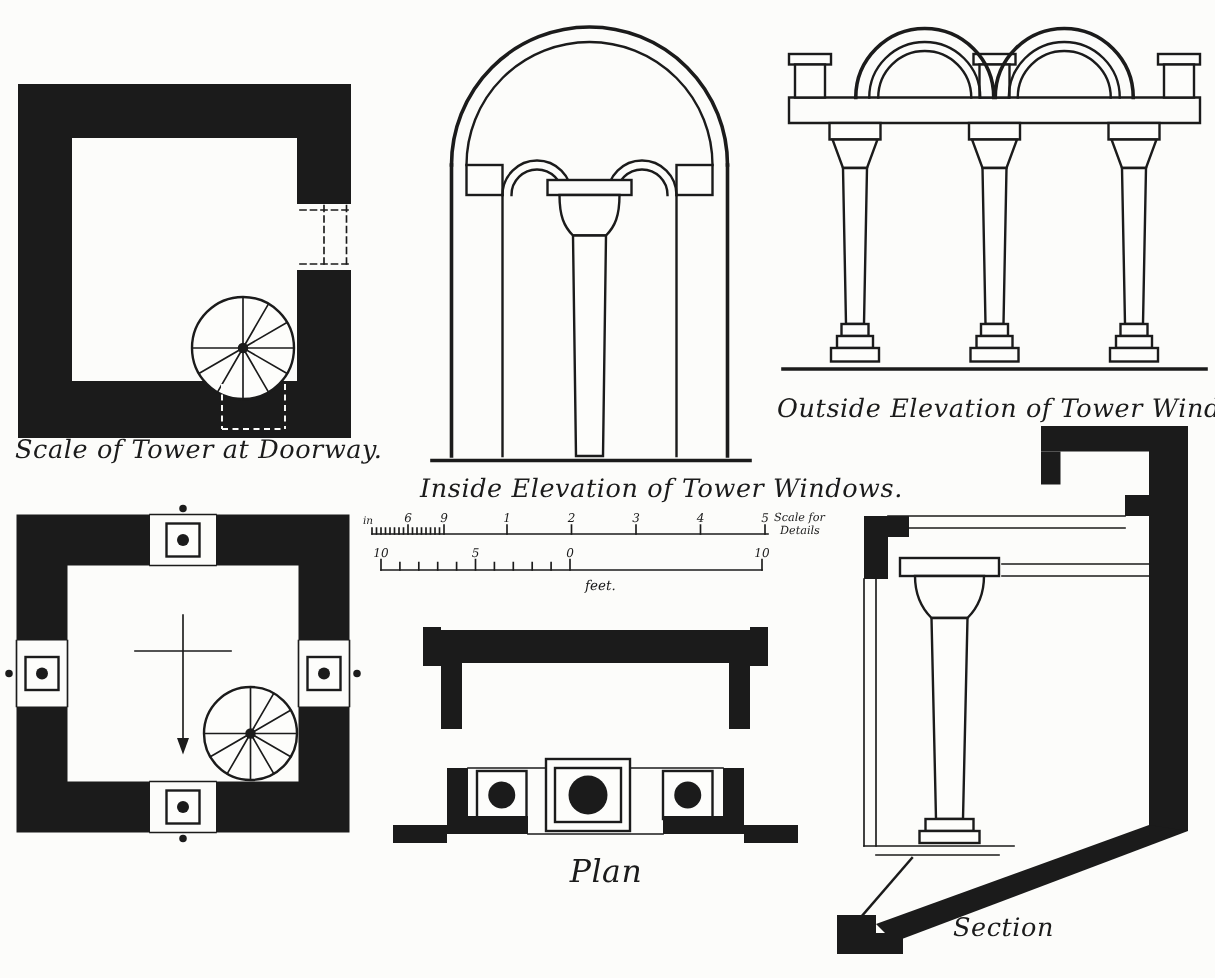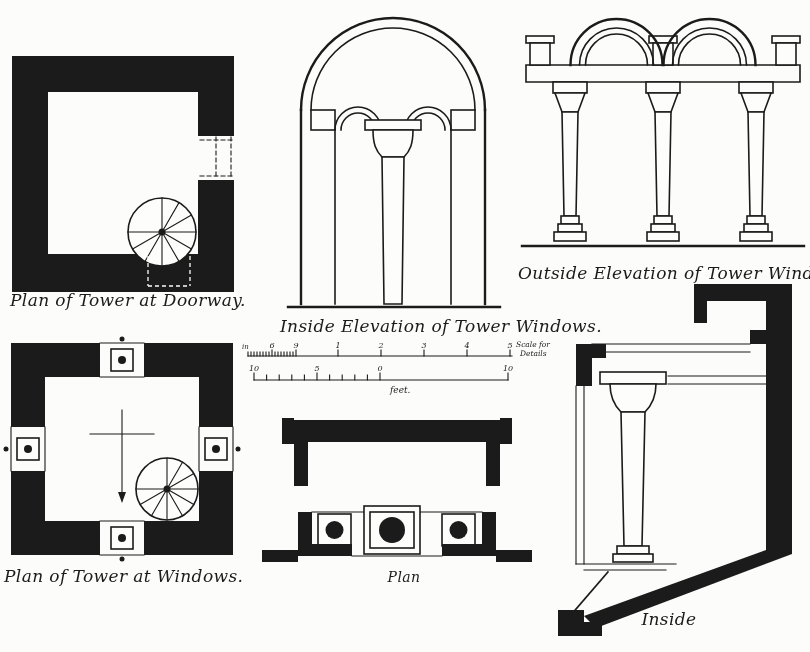--- a/index.html
+++ b/index.html
@@ -2,21 +2,21 @@
 <html><head>
 <meta charset="utf-8">
 <style>
   *{margin:0;padding:0;box-sizing:border-box}
   html,body{background:#fcfcfa}
   .page{position:relative;width:810px;height:652px;background:#fcfcfa;overflow:hidden;
         font-family:"DejaVu Serif",serif;color:#1b1b1b}
   .fig{position:absolute}
   .caption{position:absolute;font-style:italic;font-size:17px;color:#1b1b1b;
            text-align:center;letter-spacing:.4px;white-space:nowrap}
-  .caption.small-cap{font-size:14px}
+  .caption.small-cap{font-size:21px}
   svg{display:block;overflow:visible}
   .ln{fill:none;stroke:#1b1b1b;stroke-width:1.6;stroke-linecap:square}
   .th{stroke-width:1.1}
   .sw2{stroke-width:2.4}
   .blk{fill:#1b1b1b;stroke:none}
   .wf{fill:#fdfdfb;stroke:#1b1b1b;stroke-width:1.6}
   .dash{stroke-dasharray:4 3;stroke-width:1.1}
   .wdash{stroke:#fdfdfb;stroke-width:1.3;stroke-dasharray:4 3;fill:none}
   .num,.small{font-family:"DejaVu Serif",serif;font-style:italic;fill:#1b1b1b}
   .num{font-size:8px;text-anchor:middle}
@@ -43,21 +43,21 @@
         <line x1="204" y1="81" x2="204" y2="123"></line>
       </g>
       <g>
         <circle class="wf" cx="150" cy="176" r="34"></circle>
         <path class="ln th" d="M150,176 L184,176 M150,176 L179.4,193 M150,176 L167,205.4 M150,176 L150,210 M150,176 L133,205.4 M150,176 L120.6,193 M150,176 L116,176 M150,176 L150,142 M150,176 L167,146.6 M150,176 L179.4,159"></path>
         <circle class="blk" cx="150" cy="176" r="3.5"></circle>
         <path class="wdash" d="M136,200 V230 M178,200 V230 M136,230 H178"></path>
       </g>
     </svg>
   </div>
-  <div class="caption" style="left:10px;top:290px;width:230px">Plan of Tower at Doorway.</div>
+  <div class="caption" style="left:10px;top:290px;width:230px">Scale of Tower at Doorway.</div>
 
   <div class="fig" style="left:2px;top:336px">
     <svg width="240" height="226" viewBox="0 0 240 226">
       <g>
         <path class="blk" d="M9,7 H98 V41 H43 V91 H9 Z"></path>
         <path class="blk" d="M142,7 H231 V91 H197 V41 H142 Z"></path>
         <path class="blk" d="M9,135 H43 V185 H98 V219 H9 Z"></path>
         <path class="blk" d="M197,135 H231 V219 H142 V185 H197 Z"></path>
       </g>
       <path class="ln th" d="M98,7 H142 M98,41 H142 M98,185 H142 M98,219 H142 M9,91 V135 M43,91 V135 M197,91 V135 M231,91 V135"></path>
@@ -80,21 +80,20 @@
         <line class="ln th" x1="88" y1="98" x2="152" y2="98"></line>
         <path class="blk" d="M116,156 L124,156 L120,167 Z"></path>
       </g>
       <g>
         <circle class="wf" cx="165" cy="153" r="31"></circle>
         <path class="ln th" d="M165,153 L196,153 M165,153 L191.8,168.5 M165,153 L180.5,179.8 M165,153 L165,184 M165,153 L149.5,179.8 M165,153 L138.2,168.5 M165,153 L134,153 M165,153 L165,122 M165,153 L180.5,126.2 M165,153 L191.8,137.5"></path>
         <circle class="blk" cx="165" cy="153" r="3.5"></circle>
       </g>
     </svg>
   </div>
-  <div class="caption" style="left:4px;top:566px;width:236px">Plan of Tower at Windows.</div>
 
   <div class="fig" style="left:288px;top:10px">
     <svg width="212" height="308" viewBox="0 0 212 308">
       <g>
         <path class="ln sw2" d="M13,100 A92,92 0 0 1 197,100"></path>
         <path class="ln" d="M23,100 A82,82 0 0 1 187,100"></path>
         <line class="ln sw2" x1="13" y1="100" x2="13" y2="294"></line>
         <line class="ln sw2" x1="197" y1="100" x2="197" y2="294"></line>
       </g>
       <g>
@@ -235,15 +234,15 @@
         <path class="wf" d="M65,132 H89 L86,266 H68 Z"></path>
         <rect class="wf" x="61" y="266" width="32" height="8"></rect>
         <rect class="wf" x="57" y="274" width="40" height="8"></rect>
       </g>
       <path class="ln th" d="M20,284 H120 M28,290 H110"></path>
       <line class="ln" x1="52" y1="292" x2="14" y2="336"></line>
       <path class="blk" d="M210,270 L236,274 L40,348 L28,336 Z"></path>
       <path class="blk" d="M2,330 H28 V342 H46 V356 H2 Z"></path>
     </svg>
   </div>
-  <div class="caption" style="left:614px;top:609px;width:110px">Inside</div>
+  <div class="caption" style="left:614px;top:609px;width:110px">Section</div>
 
 </div>
 
 </body></html>

